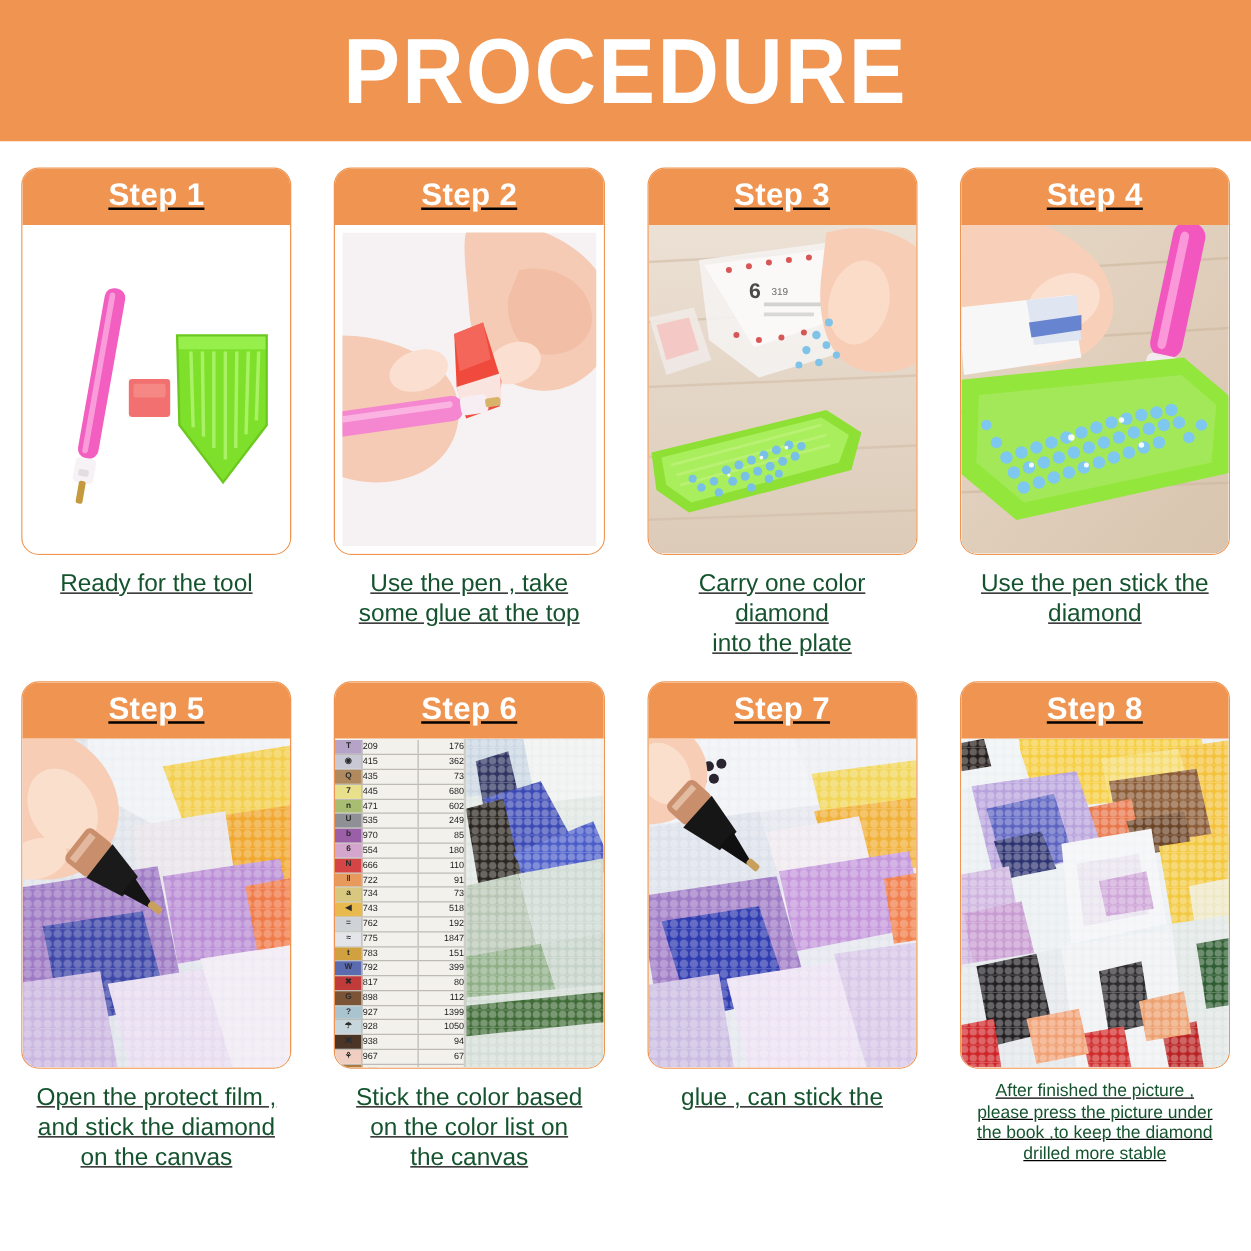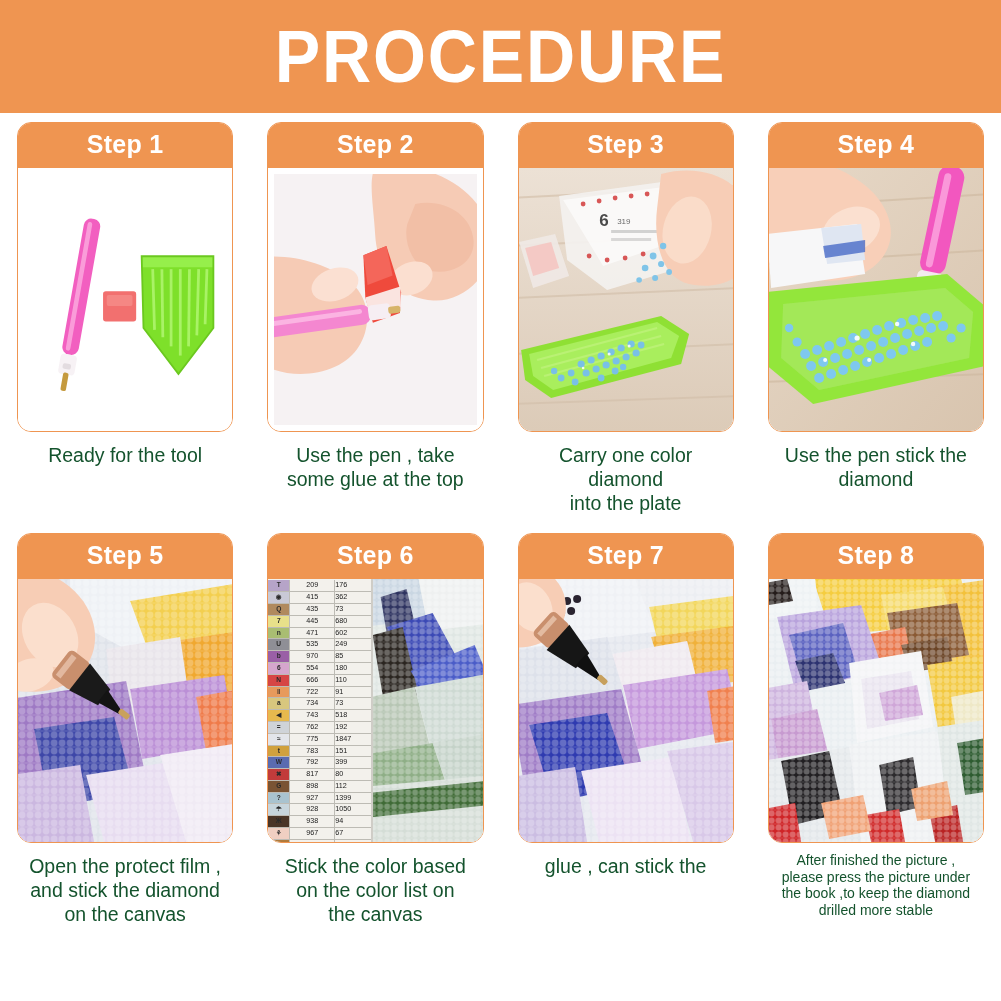--- a/index.html
+++ b/index.html
@@ -33,22 +33,23 @@
     letter-spacing: 2px;
     font-family: "Liberation Sans Narrow", "Liberation Sans", sans-serif;
     transform: scaleX(0.92);
     line-height: 1;
   }
 
   
   .grid {
     position: absolute;
     left: 0;
-    top: 81px;
+    top: 93px;
     width: 877px;
+    text-decoration: underline;
   }
   .row {
     display: flex;
     width: 1001px;
   }
   .cell {
     width: 250.25px;
     box-sizing: border-box;
     padding: 0 17px;
   }
@@ -126,26 +127,26 @@
   .chart-sym {
     width: 21px;
     text-align: center;
     border-right: 1px solid #bdbbb4;
     font-weight: bold;
     font-size: 6.6px;
     color: #2a2a2a;
   }
   .chart-code {
     width: 44px;
-    text-align: center;
+    text-align: left;
     border-right: 1px solid #bdbbb4;
   }
   .chart-count {
     flex: 1;
-    text-align: left;
+    text-align: right;
   }
   .chart-photo { flex: 1; position: relative; overflow: hidden; }
   .chart-photo svg { width: 100%; height: 100%; display: block; }
 </style>
 </head>
 <body>
 
 <div class="banner">
   <div class="banner-title">PROCEDURE</div>
 </div>

